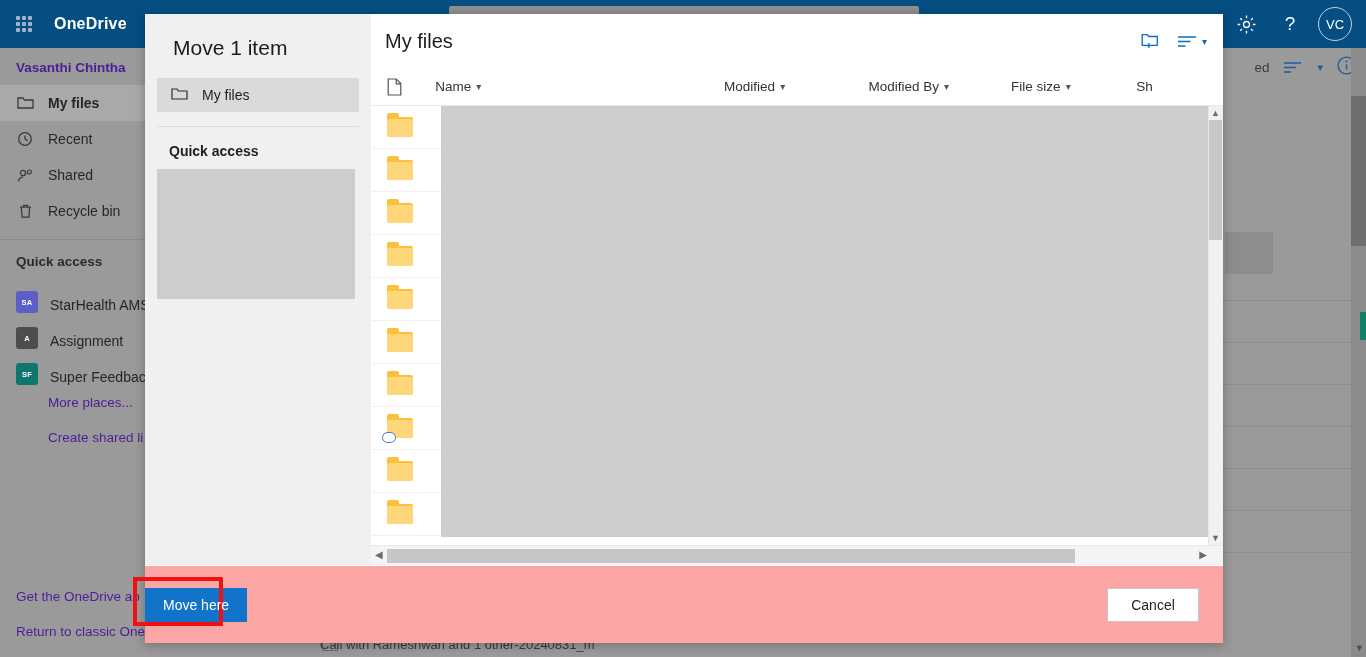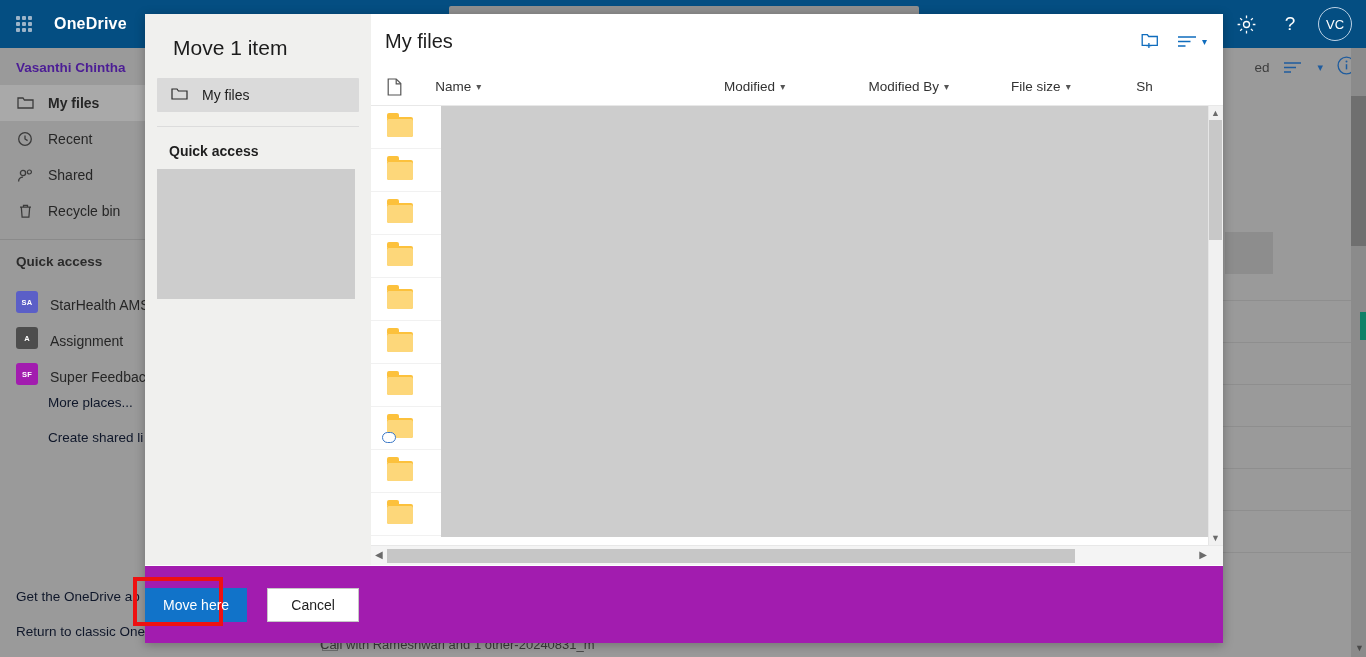--- a/index.html
+++ b/index.html
@@ -61,21 +61,21 @@
   }
   .sb-item.active { background: #a9a9a9; font-weight: bold; }
   .sb-icon { width: 18px; height: 18px; display: flex; align-items: center; justify-content: center; color: #3b3b3b; }
   .sb-sep { height: 1px; background: #8a8a8a; margin: 10px 0 6px 0; }
   .sb-head { padding: 8px 16px 8px 16px; font-size: 13.5px; font-weight: bold; color: #2b2b2b; }
   .qa-item { display: flex; align-items: flex-end; gap: 12px; height: 36px; padding: 0 16px; font-size: 14px; color: #262626; cursor: pointer; }
   .qa-tile {
     width: 22px; height: 22px; border-radius: 3px; color: #ffffff; font-size: 7.5px;
     display: flex; align-items: center; justify-content: center; font-weight: bold; letter-spacing:.3px;
   }
-  .qa-link { padding: 10px 16px 10px 48px; font-size: 13.5px; color: #0f172a; cursor: pointer; }
+  .qa-link { padding: 10px 16px 10px 48px; font-size: 13.5px; color: #4c1d95; cursor: pointer; }
   .sb-bottom { position: absolute; bottom: 8px; left: 0; width: 218px; }
   .sb-bottom .qa-link { padding-left: 16px; }
 
   
   .bg-toolbar {
     position: absolute; top: 48px; left: 218px; width: 1148px; height: 36px;
   }
   .bg-tb-right {
     position: absolute; right: 10px; top: 8px; display: flex; align-items: center; gap: 14px;
     color: #3d3d3d; font-size: 13.5px;
@@ -172,22 +172,22 @@
   .v-scroll-thumb { position: absolute; right: 1px; top: 14px; width: 13px; height: 120px; background: #c8c8c8; }
   .v-arrow-up { position: absolute; right: 3px; top: 2px; font-size: 9px; color: #6b6b6b; }
   .v-arrow-dn { position: absolute; right: 3px; bottom: 2px; font-size: 9px; color: #6b6b6b; }
 
   .h-scroll { position: relative; height: 20px; background: #f4f4f4; border-top: 1px solid #e8e8e8; }
   .h-arrow-l { position: absolute; left: 4px; top: 3px; font-size: 10px; color: #6b6b6b; cursor: pointer; }
   .h-arrow-r { position: absolute; right: 16px; top: 3px; font-size: 10px; color: #6b6b6b; cursor: pointer; }
   .h-thumb { position: absolute; left: 16px; top: 3px; width: 688px; height: 14px; background: #c6c6c6; }
 
   .modal-footer {
-    height: 78px; display: flex; align-items: center; justify-content: flex-start;
-    gap: 20px; padding-right: 24px; background: #a21caf; border-top: 1px solid #ffffff;
+    height: 78px; display: flex; align-items: center; justify-content: space-between;
+    gap: 20px; padding-right: 24px; background: #fca5a5; border-top: 1px solid #ffffff;
   }
   .btn {
     height: 34px; min-width: 92px; padding: 0 18px; font-size: 14px;
     display: flex; align-items: center; justify-content: center; cursor: pointer;
   }
   .btn-primary { background: #1173c9; color: #ffffff; border: none; }
   .btn-secondary { background: #ffffff; color: #1f1f1f; border: 1px solid #c7c7c7; }
   .btn-wrap { position: relative; }
   .highlight-ring {
     position: absolute; left: -12px; top: -11px; width: 90px; height: 49px;
@@ -249,21 +249,21 @@
 
     <div class="qa-item">
       <span class="qa-tile" style="background:#5b5fc7">SA</span>
       <span>StarHealth AMS</span>
     </div>
     <div class="qa-item">
       <span class="qa-tile" style="background:#4d4d4d">A</span>
       <span>Assignment</span>
     </div>
     <div class="qa-item">
-      <span class="qa-tile" style="background:#a21caf">SF</span>
+      <span class="qa-tile" style="background:#0f766e">SF</span>
       <span>Super Feedback</span>
     </div>
 
     <div class="qa-link">More places...</div>
     <div class="qa-link">Create shared li</div>
 
     <div class="sb-bottom">
       <div class="qa-link">Get the OneDrive ap</div>
       <div class="qa-link">Return to classic One</div>
     </div>

